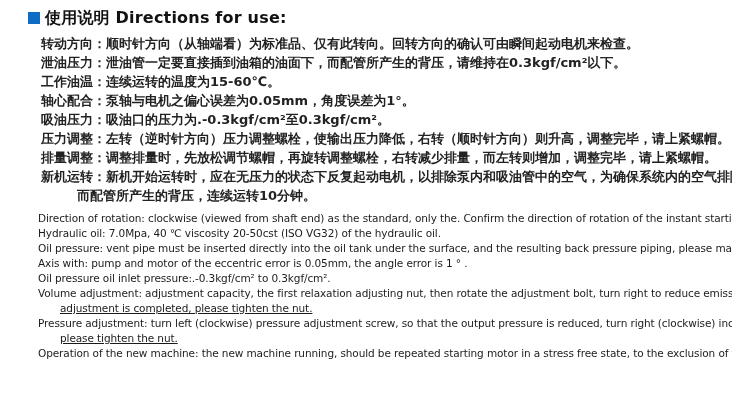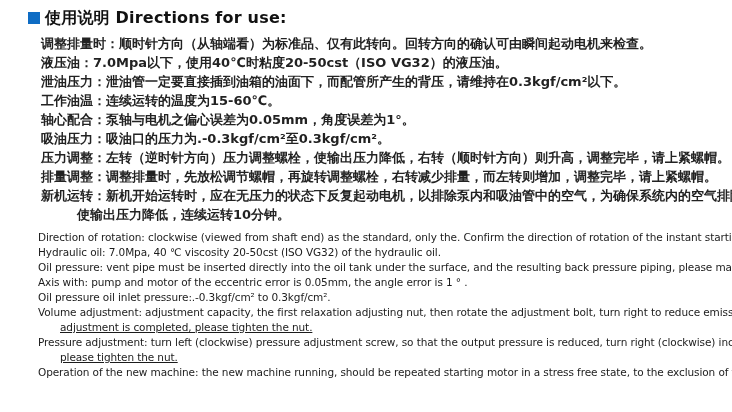--- a/index.html
+++ b/index.html
@@ -47,30 +47,29 @@
 <body>
 
 <div class="page">
 
   <div class="title-row">
     <span class="marker" style="background: rgb(14, 108, 196);"></span>
     <span class="title">使用说明 Directions for use:</span>
   </div>
 
   <div class="zh-section">
-    <div class="zh-line">调整排量时：顺时针方向（从轴端看）为标准品、仅有此转向。回转方向的确认可由瞬间起动电机来检查。</div>
-    <div class="zh-line">液压油：7.0Mpa以下，使用40℃时粘度20-50cst（ISO VG32）的液压油。</div>
+    <div class="zh-line">转动方向：顺时针方向（从轴端看）为标准品、仅有此转向。回转方向的确认可由瞬间起动电机来检查。</div>
     <div class="zh-line">泄油压力：泄油管一定要直接插到油箱的油面下，而配管所产生的背压，请维持在0.3kgf/cm²以下。</div>
     <div class="zh-line">工作油温：连续运转的温度为15-60℃。</div>
     <div class="zh-line">轴心配合：泵轴与电机之偏心误差为0.05mm，角度误差为1°。</div>
     <div class="zh-line">吸油压力：吸油口的压力为.-0.3kgf/cm²至0.3kgf/cm²。</div>
     <div class="zh-line">压力调整：左转（逆时针方向）压力调整螺栓，使输出压力降低，右转（顺时针方向）则升高，调整完毕，请上紧螺帽。</div>
     <div class="zh-line">排量调整：调整排量时，先放松调节螺帽，再旋转调整螺栓，右转减少排量，而左转则增加，调整完毕，请上紧螺帽。</div>
     <div class="zh-line">新机运转：新机开始运转时，应在无压力的状态下反复起动电机，以排除泵内和吸油管中的空气，为确保系统内的空气排除，可</div>
-    <div class="zh-line indent">使输出压力降低，连续运转10分钟。</div>
+    <div class="zh-line indent">而配管所产生的背压，连续运转10分钟。</div>
   </div>
 
   <div class="en-section">
     <div class="en-line">Direction of rotation: clockwise (viewed from shaft end) as the standard, only the. Confirm the direction of rotation of the instant starting motor to check.</div>
     <div class="en-line">Hydraulic oil: 7.0Mpa, 40 ℃ viscosity 20-50cst (ISO VG32) of the hydraulic oil.</div>
     <div class="en-line">Oil pressure: vent pipe must be inserted directly into the oil tank under the surface, and the resulting back pressure piping, please maintain below 0.3kgf/cm².</div>
     <div class="en-line">Axis with: pump and motor of the eccentric error is 0.05mm, the angle error is 1 ° .</div>
     <div class="en-line">Oil pressure oil inlet pressure:.-0.3kgf/cm² to 0.3kgf/cm².</div>
     <div class="en-line">Volume adjustment: adjustment capacity, the first relaxation adjusting nut, then rotate the adjustment bolt, turn right to reduce emissions, and increase left,the</div>
     <div class="en-line indent">adjustment is completed, please tighten the nut.</div>

